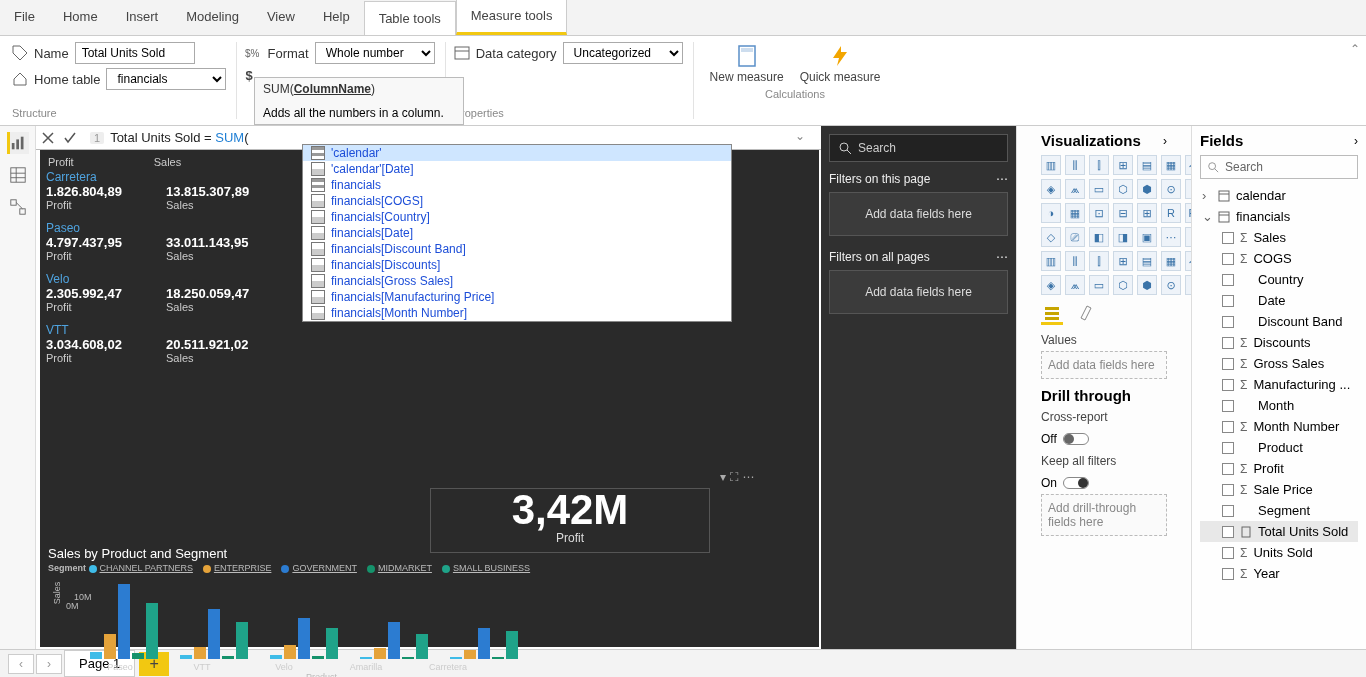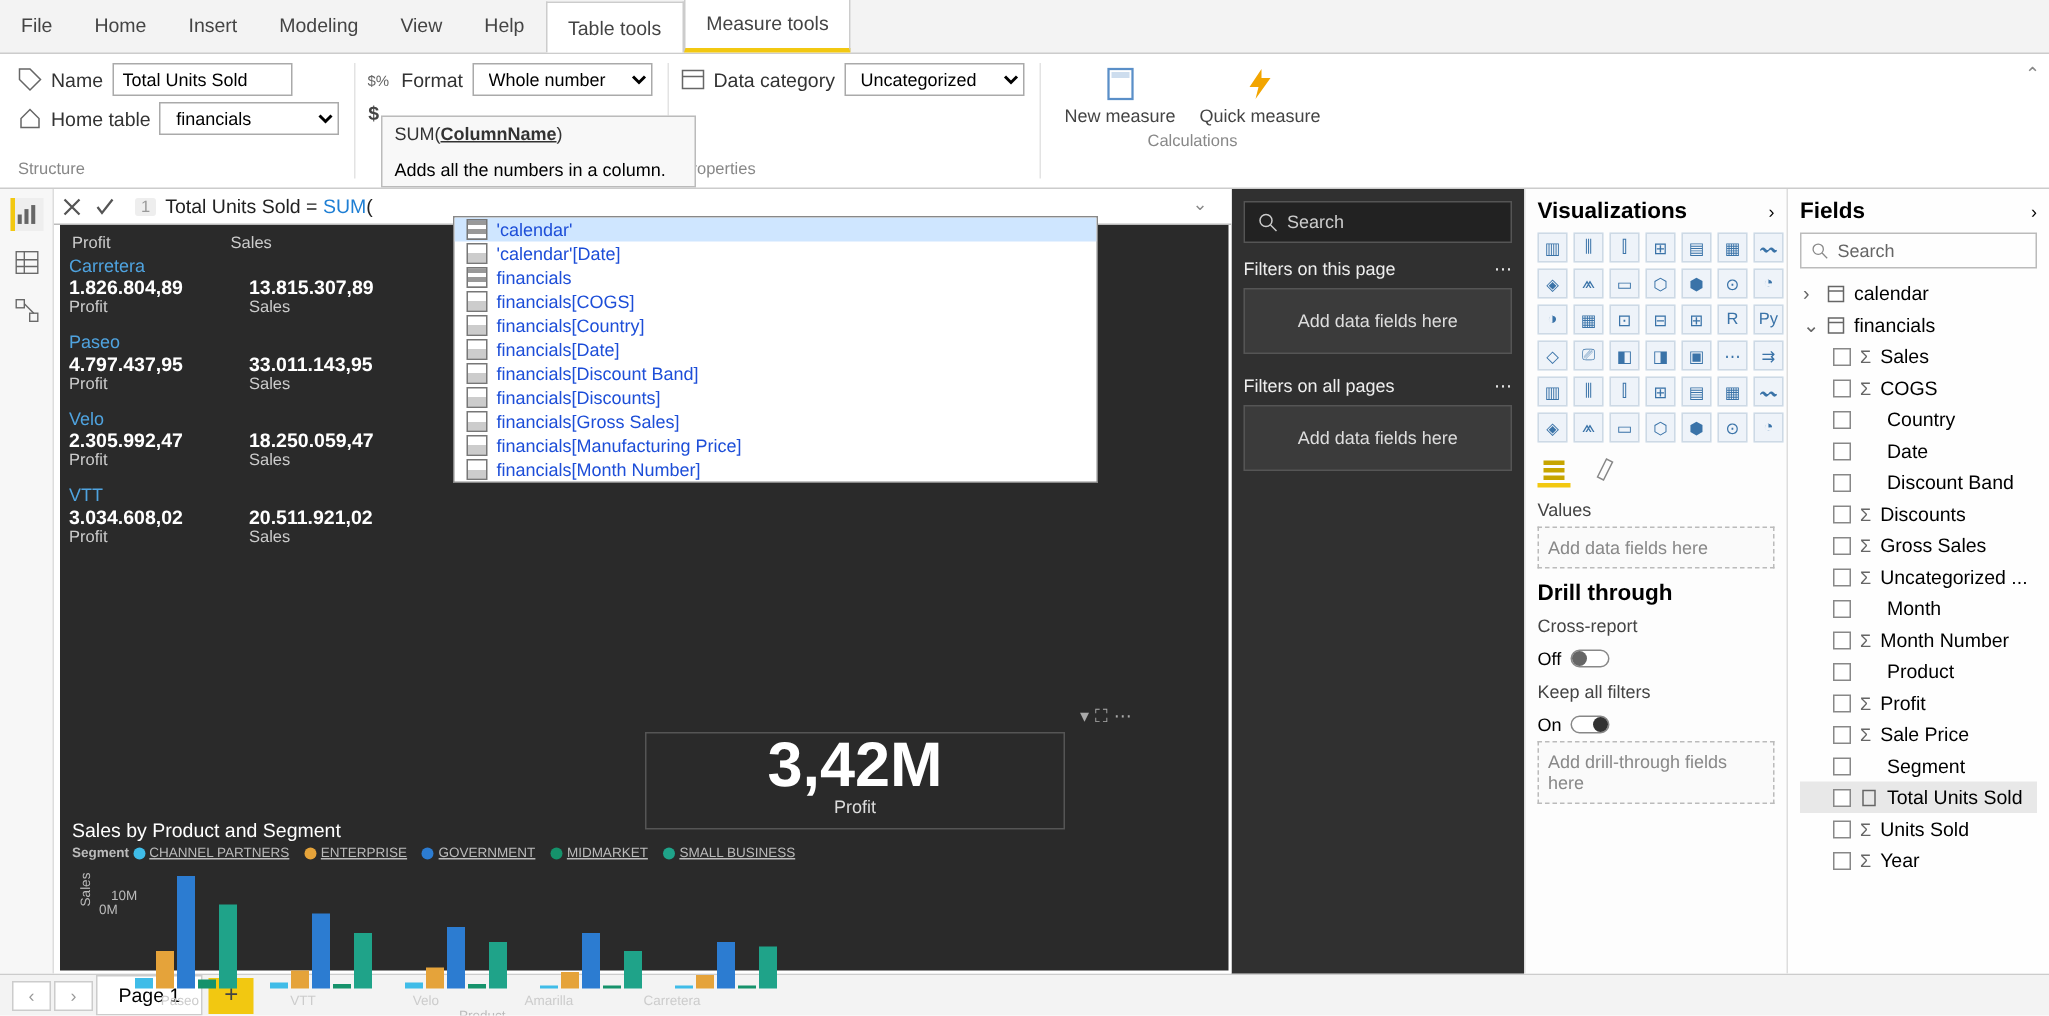--- a/index.html
+++ b/index.html
@@ -69,21 +69,21 @@
 .bar { width: 12px; }
 .xlab { text-align: center; font-size: 9px; color: #ccc; margin-top: 3px; }
 .ylab { position: absolute; left: 2px; top: 50%; transform: rotate(-90deg); font-size: 9px; color: #bbb; }
 
 .filters-panel { width: 195px; background: #303030; color: #eee; padding: 8px; font-size: 12px; }
 .filters-panel .search { background: #222; border: 1px solid #555; padding: 6px 8px; margin-bottom: 10px; display: flex; align-items: center; gap: 6px; color: #ccc; cursor:text; }
 .filters-panel .sec-hdr { display: flex; justify-content: space-between; align-items: center; margin-bottom: 6px; }
 .filters-panel .sec { margin-bottom: 14px; }
 .filters-panel .well { background: #3b3b3b; border: 1px solid #555; padding: 14px; text-align: center; color: #ddd; font-size: 12px; cursor:pointer; }
 
-.viz-panel { width: 175px; background: #fdfdfd; border-left: 1px solid #ddd; padding: 6px 8px; font-size: 12px; }
+.viz-panel { width: 175px; background: #fdfdfd; border-left: 1px solid #ddd; padding: 6px 24px; font-size: 12px; }
 .viz-panel .hdr { display: flex; justify-content: space-between; align-items: center; margin-bottom: 6px; }
 .viz-grid { display: grid; grid-template-columns: repeat(7, 20px); gap: 4px; margin-bottom: 8px; }
 .viz-grid .vi { width: 20px; height: 20px; background: #eef3f9; border: 1px solid #cdd9e5; cursor: pointer; display:flex; align-items:center; justify-content:center; font-size:11px; color:#3a73a8; }
 .viz-tabs { display: flex; gap: 12px; margin: 8px 0; }
 .viz-tabs .t { width: 22px; height: 22px; border-bottom: 3px solid transparent; cursor: pointer; display:flex; align-items:center; justify-content:center; }
 .viz-tabs .t.active { border-bottom-color: #f2c811; }
 .viz-panel .lbl { font-size: 12px; color: #444; margin: 4px 0; }
 .viz-panel .drop { border: 1px dashed #bbb; padding: 6px; font-size: 12px; color: #888; margin-bottom: 8px; background:#fafafa; cursor:pointer; }
 .toggle { display: inline-flex; align-items: center; gap: 6px; margin: 4px 0; }
 .toggle .knob { width: 26px; height: 12px; border: 1px solid #888; border-radius: 6px; position: relative; background: #fff; }
@@ -603,21 +603,21 @@
           <span>Discounts</span>
         </div>
         <div class="node leaf">
           <span class="chkbox"></span>
           <span><span style="font-size:12px;color:#666">Σ</span></span>
           <span>Gross Sales</span>
         </div>
         <div class="node leaf">
           <span class="chkbox"></span>
           <span><span style="font-size:12px;color:#666">Σ</span></span>
-          <span>Uncategorized ...</span>
+          <span>Manufacturing ...</span>
         </div>
         <div class="node leaf">
           <span class="chkbox"></span>
           <span><span style="width:12px;display:inline-block"></span></span>
           <span>Month</span>
         </div>
         <div class="node leaf">
           <span class="chkbox"></span>
           <span><span style="font-size:12px;color:#666">Σ</span></span>
           <span>Month Number</span>

